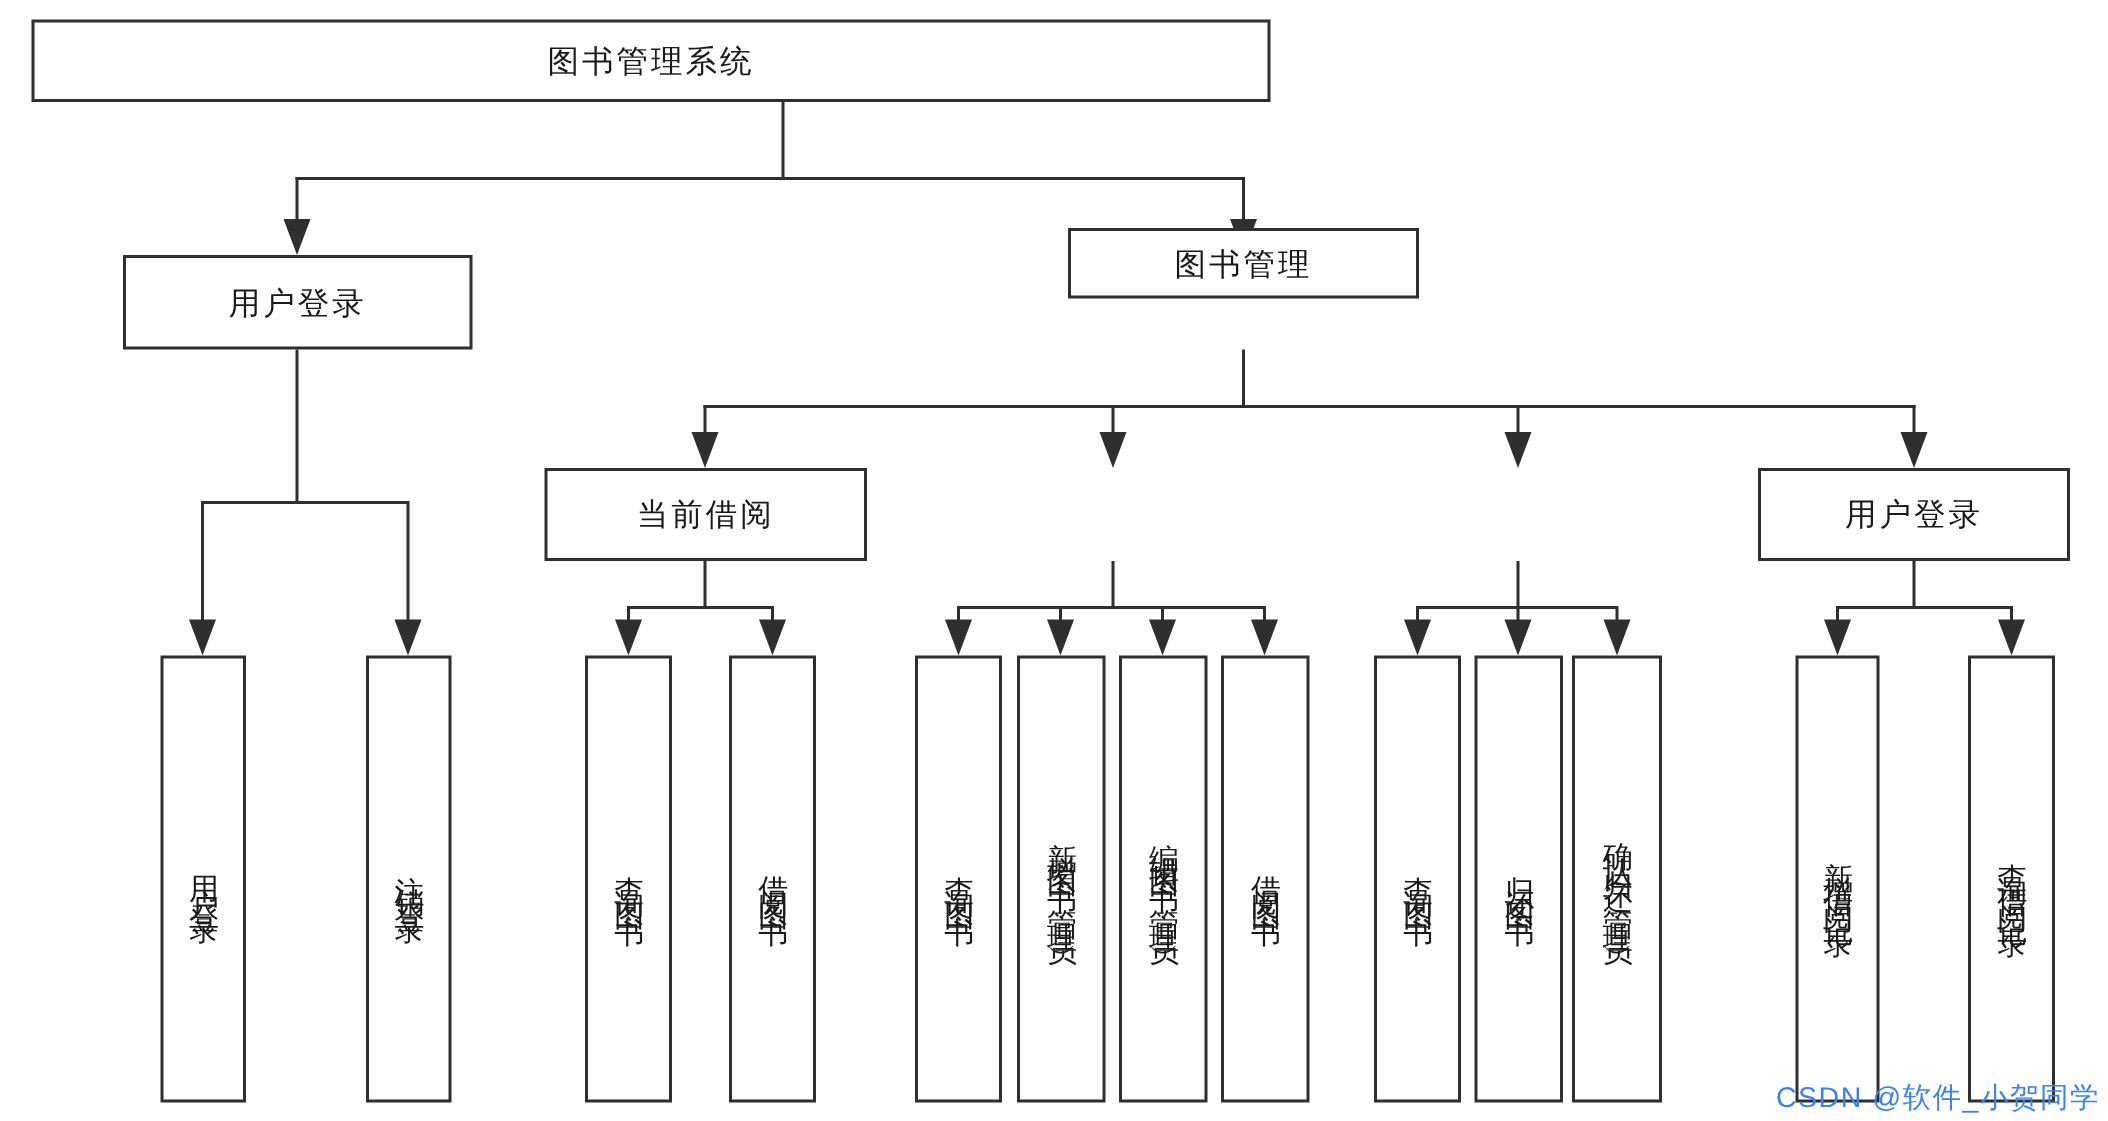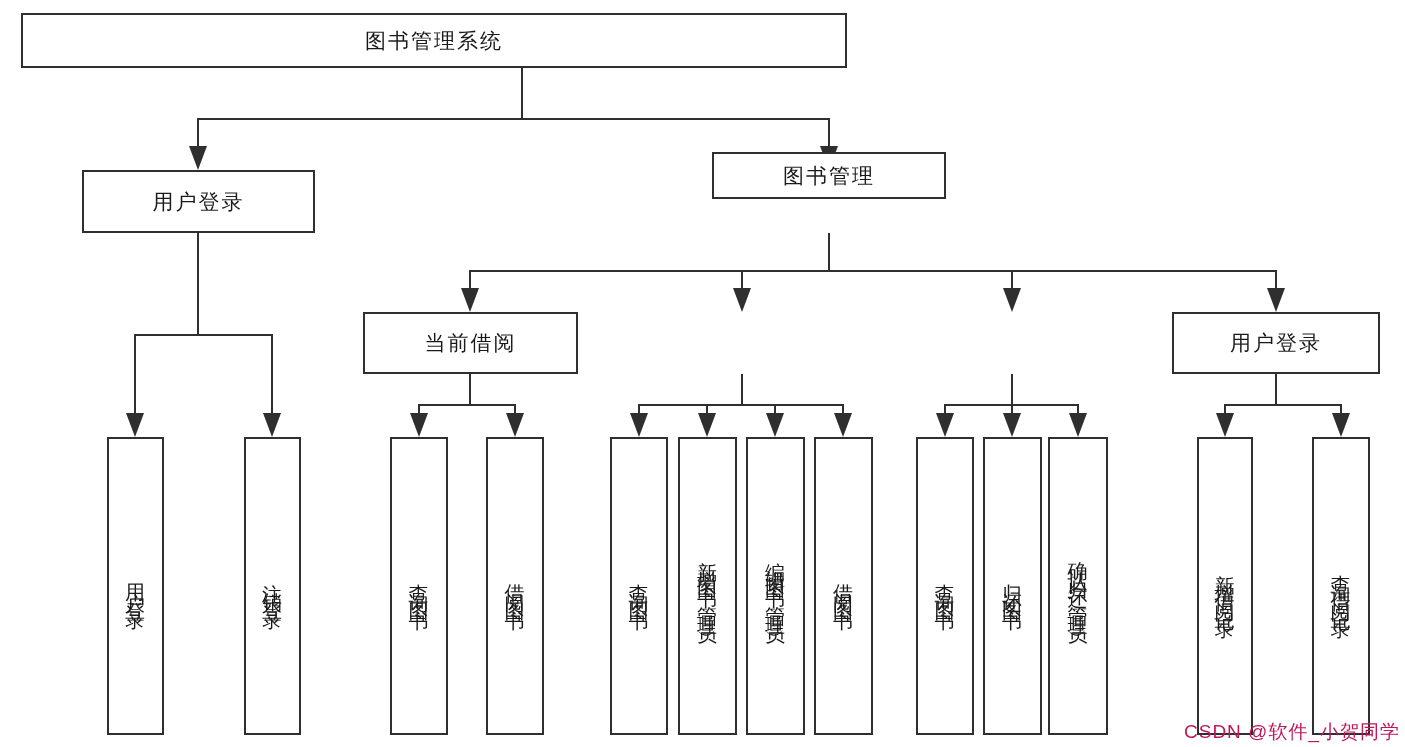--- a/index.html
+++ b/index.html
@@ -20,21 +20,21 @@
   }
   .vl { position:absolute; width:2px; background:#2f2f2f; }
   .hl { position:absolute; height:2px; background:#2f2f2f; }
   .ar {
     position:absolute; width:0; height:0;
     border-left:9px solid transparent; border-right:9px solid transparent;
     border-top:24px solid #2f2f2f;
   }
   .watermark {
     position:absolute; left:1184px; top:719px;
-    font-size:19px; letter-spacing:1px; color:#be185d; white-space:nowrap;
+    font-size:19px; letter-spacing:1px; color:#3b82f6; white-space:nowrap;
   }
 </style>
 </head>
 <body>
 
 <div class="canvas">
 
   <div class="box h" style="left:21px;top:13px;width:826px;height:55px">
     <span>图书管理系统</span>
   </div>

